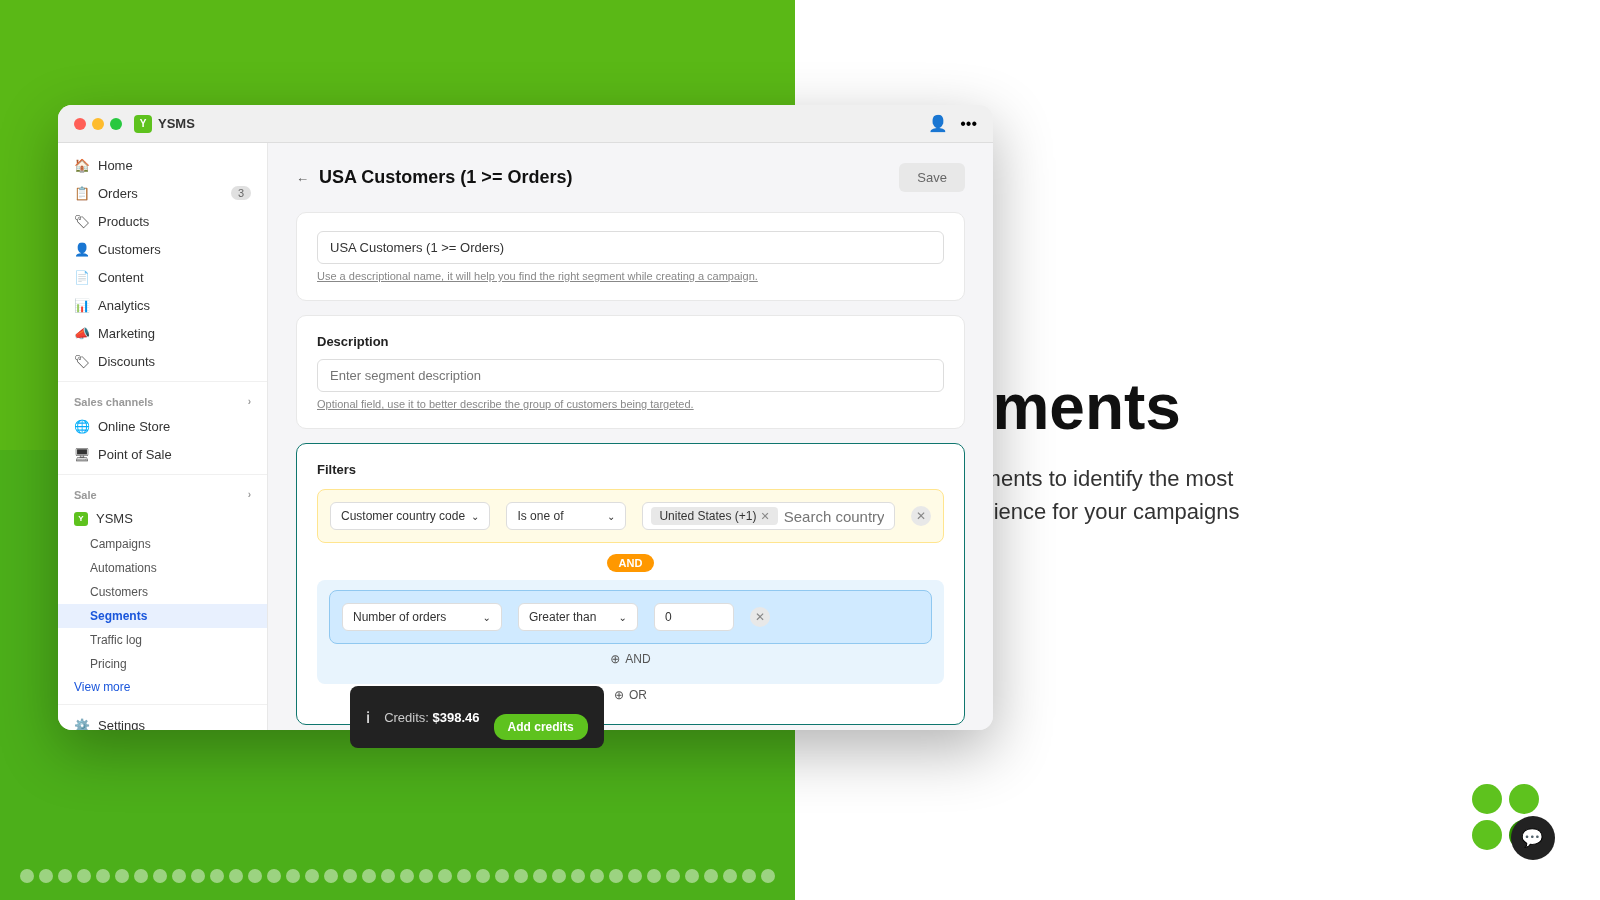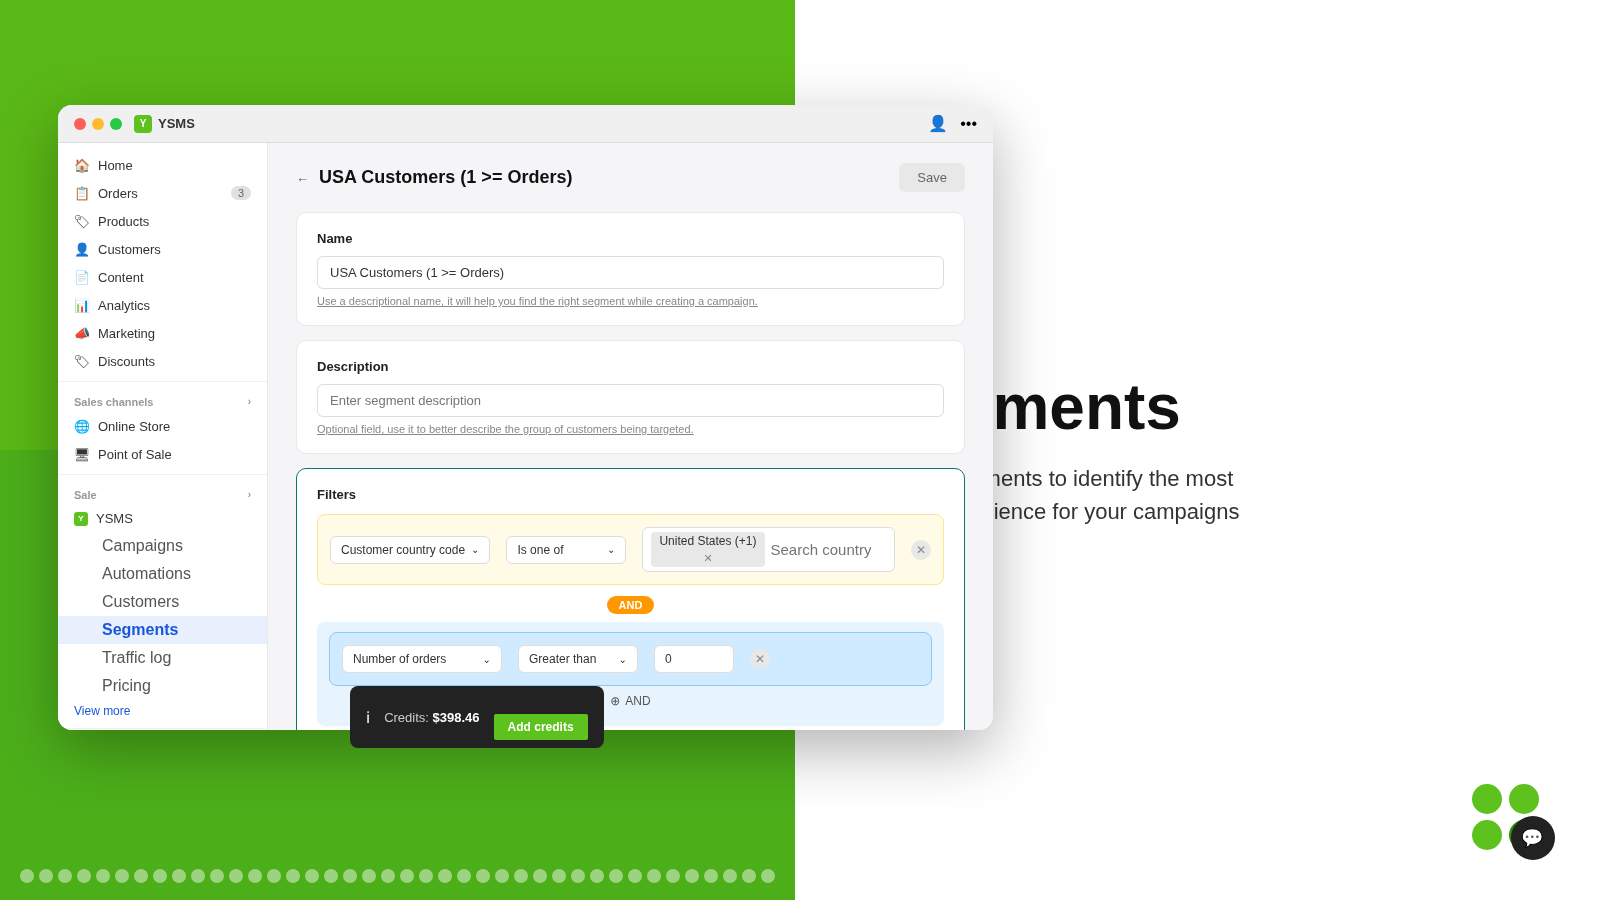--- a/index.html
+++ b/index.html
@@ -152,22 +152,22 @@
       font-size: 11px;
       color: #999;
       font-weight: 600;
       display: flex;
       align-items: flex-start;
       justify-content: space-between;
     }
     .sidebar-sub-item {
       display: flex;
       align-items: flex-start;
-      padding: 5px 16px 5px 44px;
-      font-size: 16px;
+      padding: 5px 16px 5px 32px;
+      font-size: 12px;
       color: #555;
       cursor: pointer;
     }
     .sidebar-sub-item.selected {
       background: #e8f0fe;
       color: #1a56db;
       font-weight: 600;
     }
     .sidebar-divider {
       height: 1px;
@@ -301,21 +301,20 @@
     }
     .tag {
       background: #e8e8e8;
       border-radius: 4px;
       padding: 2px 8px;
       font-size: 12px;
       color: #333;
       display: flex;
       align-items: center;
       gap: 4px;
-      flex-direction: column;
     }
     .tag-x { cursor: pointer; color: #888; font-size: 11px; }
     .search-country-input {
       border: none;
       outline: none;
       font-size: 15px;
       color: #888;
       width: 100px;
     }
     .remove-btn {
@@ -386,21 +385,21 @@
       align-items: center;
       gap: 14px;
       font-size: 13px;
     }
     .credits-text { color: #ccc; }
     .credits-text span { color: white; font-weight: 600; }
     .add-credits-btn {
       background: #5ec21e;
       color: white;
       border: none;
-      border-radius: 2px;
+      border-radius: 12px;
       padding: 6px 14px;
       font-size: 12px;
       font-weight: 600;
       cursor: pointer;
       margin-top: 20px;
     }
     .credits-icon { font-size: 16px; }
 
     
     .chat-fab {
@@ -612,21 +611,20 @@
         <div class="page-header-left">
           <span class="back-btn">
             <span>←</span>
           </span>
           <span class="page-title">USA Customers (1 &gt;= Orders)</span>
         </div>
         <button class="save-btn">Save</button>
       </div>
 
       <div class="card">
-        <div class="card-label">Name</div>
         <input type="text" class="text-input" value="USA Customers (1 &gt;= Orders)" style="">
         <div class="hint-text">Use a descriptional name, it will help you find the right segment while creating a campaign.</div>
       </div>
 
       <div class="card">
         <div class="card-label">Description</div>
         <input type="text" class="text-input" placeholder="Enter segment description" style="">
         <div class="hint-text">Optional field, use it to better describe the group of customers being targeted.</div>
       </div>
 

